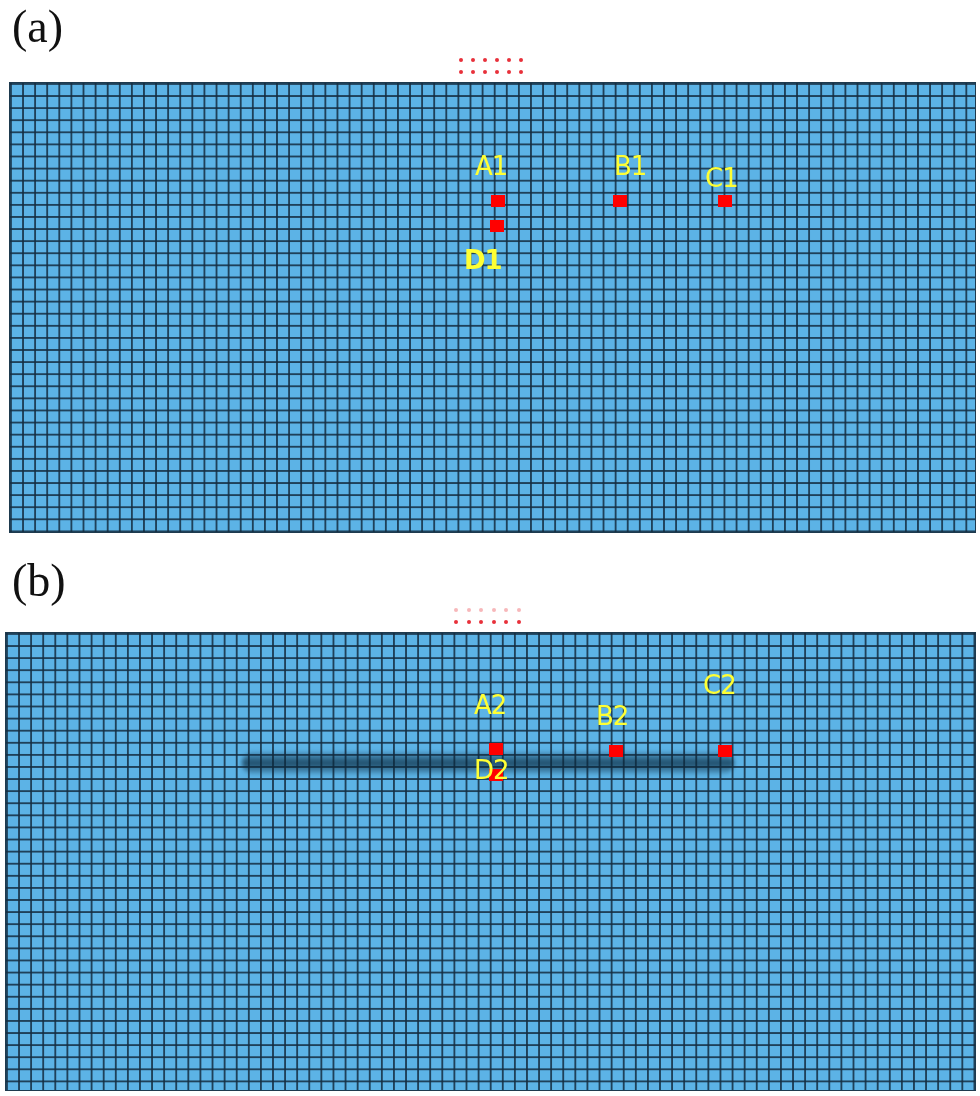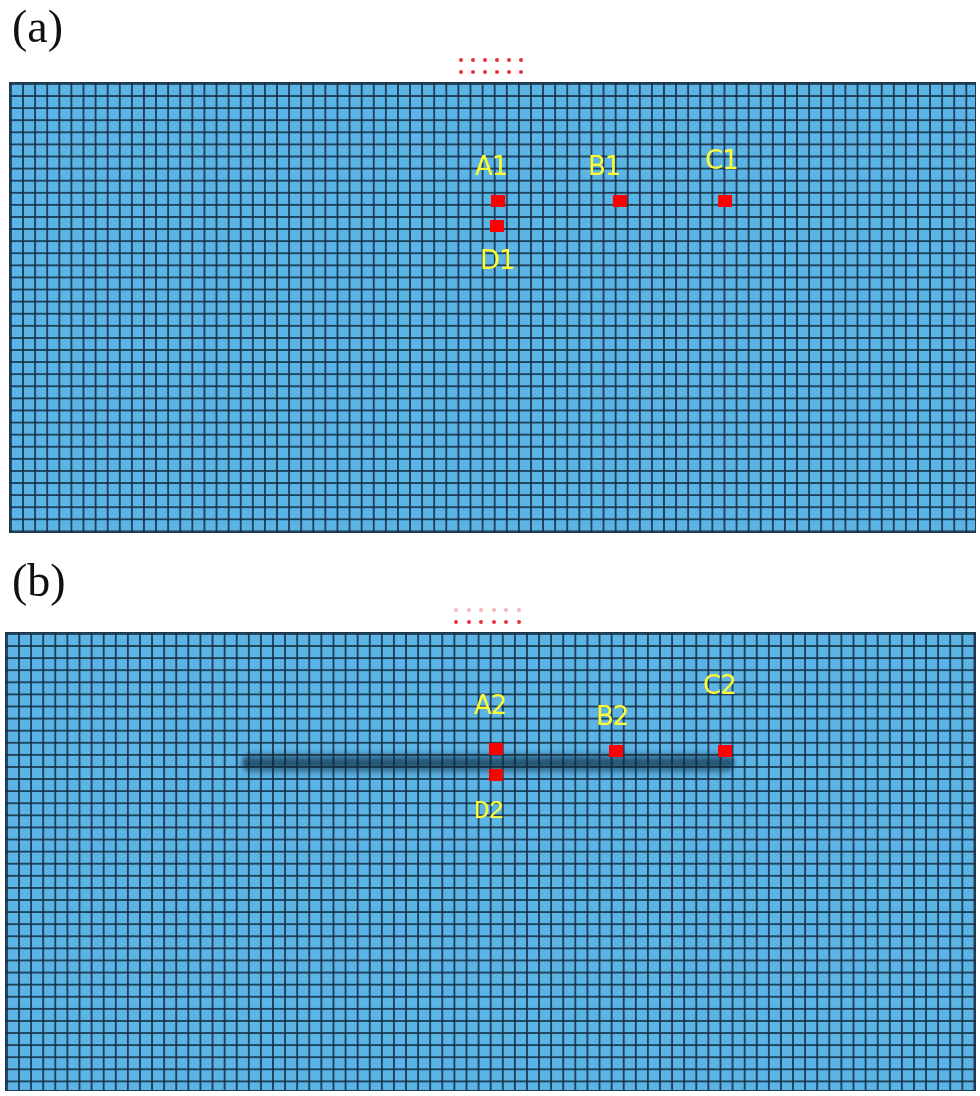--- a/index.html
+++ b/index.html
@@ -41,27 +41,27 @@
     <div class="load-dot"></div>
     <div class="load-dot"></div>
     <div class="load-dot"></div>
     <div class="load-dot"></div>
     <div class="load-dot"></div>
 </div>
 
 <div class="mesh" style="left:9px;top:82px;width:967px;height:451px;"></div>
 
 <div class="pt-label" style="left:475px;top:153px;">A1</div>
-<div class="pt-label" style="left:588px;top:153px;">B1</div>
-<div class="pt-label" style="left:705px;top:147px;">C1</div>
+<div class="pt-label" style="left:614px;top:153px;">B1</div>
+<div class="pt-label" style="left:705px;top:165px;">C1</div>
 <div class="marker" style="left:491px;top:195px;"></div>
 <div class="marker" style="left:613px;top:195px;"></div>
 <div class="marker" style="left:718px;top:195px;"></div>
 <div class="marker" style="left:490px;top:220px;"></div>
-<div class="pt-label" style="left:480px;top:247px;">D1</div>
+<div class="pt-label" style="left:464px;top:247px;font-weight:bold;">D1</div>
 
 <div class="panel-label" style="left:12px;top:558px;">(b)</div>
 
 <div class="load-dots" style="left:450px;top:604px;grid-template-columns:repeat(6,12.5px);">
   <div class="load-dot" style="opacity:.35"></div>
     <div class="load-dot" style="opacity:.35"></div>
     <div class="load-dot" style="opacity:.35"></div>
     <div class="load-dot" style="opacity:.35"></div>
     <div class="load-dot" style="opacity:.35"></div>
     <div class="load-dot" style="opacity:.35"></div>
@@ -77,13 +77,13 @@
 
 <div class="inclusion" style="left:242px;top:752px;width:492px;"></div>
 
 <div class="pt-label" style="left:474px;top:692px;text-align:center;">A2</div>
 <div class="pt-label" style="left:596px;top:703px;text-align:right;">B2</div>
 <div class="pt-label" style="left:703px;top:672px;">C2</div>
 <div class="marker" style="left:489px;top:743px;"></div>
 <div class="marker" style="left:609px;top:745px;"></div>
 <div class="marker" style="left:718px;top:745px;"></div>
 <div class="marker" style="left:489px;top:769px;"></div>
-<div class="pt-label" style="left:474px;top:798px;font-family:Liberation Mono, monospace;">D2</div>
+<div class="pt-label" style="left:474px;top:757px;">D2</div>
 
 </body></html>

